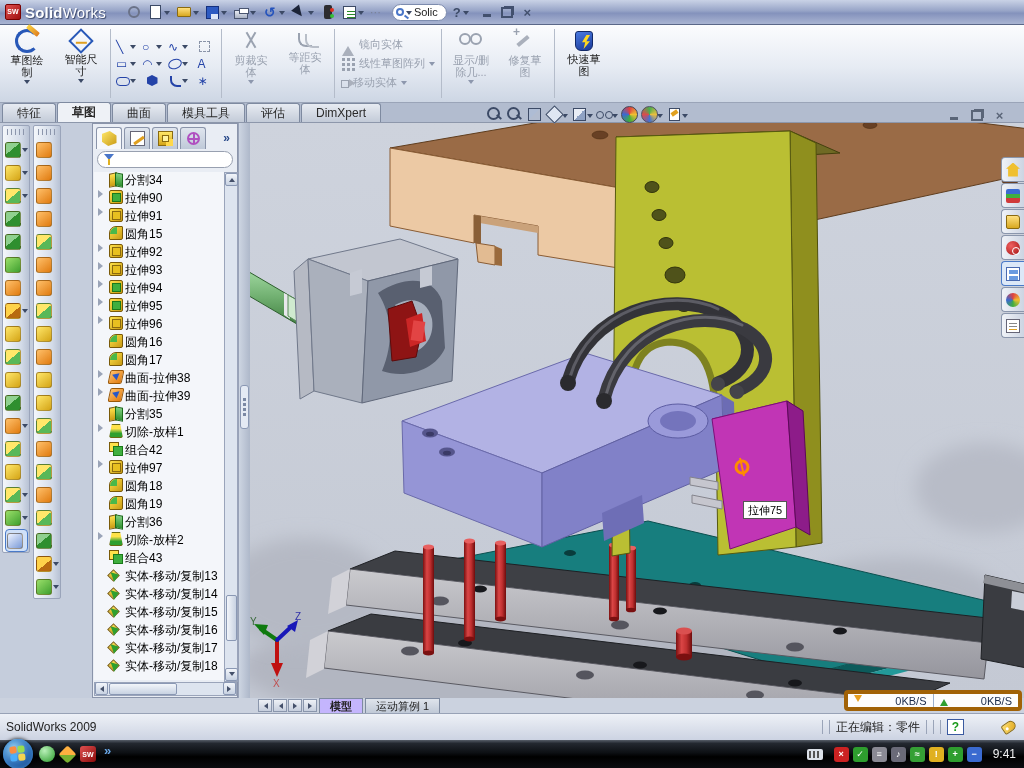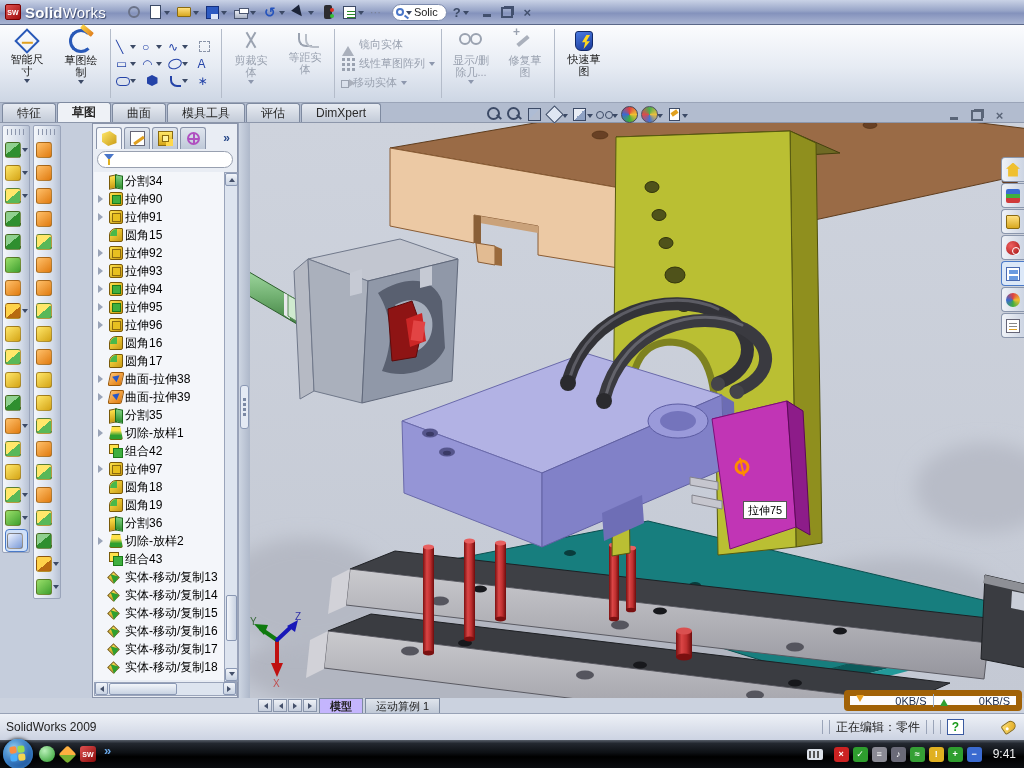--- a/index.html
+++ b/index.html
@@ -3,21 +3,21 @@
 <meta charset="utf-8">
 <style>
   *{margin:0;padding:0;box-sizing:border-box;}
   html,body{width:1024px;height:768px;overflow:hidden;font-family:"Liberation Sans","DejaVu Sans",sans-serif;}
   body{position:relative;background:#c5cddc;font-size:12px;}
 
   
   #titlebar{position:absolute;left:0;top:0;width:1024px;height:25px;
     background:linear-gradient(180deg,#c9d2e6 0%,#97a4c7 45%,#8492bc 55%,#a9b4d2 100%);
     display:flex;align-items:center;border-bottom:1px solid #5a6788;}
-  .brand{display:flex;align-items:center;gap:4px;padding:0 10px 0 5px;}
+  .brand{display:flex;align-items:flex-start;gap:4px;padding:0 10px 0 5px;}
   .swcube{width:16px;height:16px;background:linear-gradient(135deg,#e05050,#a01010);border:1px solid #700;border-radius:2px;
     color:#fff;font-size:7px;font-weight:bold;display:flex;align-items:center;justify-content:center;}
   .brandtxt{color:#fff;font-size:15px;text-shadow:1px 1px 1px #3a4668;letter-spacing:.2px;}
   .brandtxt b{font-weight:bold;}
   #menus{display:flex;height:100%;align-items:center;}
   .menu{padding:0 11px;color:#16203c;font-size:12px;height:100%;display:flex;align-items:center;cursor:default;}
   #titletools{display:flex;align-items:center;gap:2px;margin-left:8px;}
   .ttool{display:flex;align-items:center;gap:1px;padding:1px 2px;}
   .ticn{width:16px;height:16px;position:relative;display:inline-block;}
   .dd{width:0;height:0;border:3px solid transparent;border-top:4px solid #3c4a66;display:inline-block;margin-top:4px;}
@@ -132,21 +132,21 @@
   .fm-cfg::after{content:"";position:absolute;left:3px;top:3px;width:5px;height:5px;background:#fff3a0;border:1px solid #8a6a10;box-shadow:4px 4px 0 #ffd84a;}
   .fm-dimx{border:2px solid #b050c0;border-radius:50%;width:13px;height:13px;}
   .fm-dimx::before{content:"";position:absolute;left:4px;top:-1px;width:2px;height:11px;background:#b050c0;}
   .fm-dimx::after{content:"";position:absolute;left:-1px;top:4px;width:11px;height:2px;background:#b050c0;}
   .chev{margin-left:auto;color:#2a4a8a;font-weight:bold;font-size:12px;padding-right:4px;}
   #filterrow{height:20px;padding:1px 4px;}
   #filterbox{height:17px;background:#fff;border:1px solid #98a0b0;border-radius:9px;display:flex;align-items:center;padding-left:6px;}
   .funnel{width:0;height:0;border:5px solid transparent;border-top:6px solid #4a76c8;position:relative;}
   .funnel::after{content:"";position:absolute;left:-1px;top:-1px;width:2px;height:6px;background:#e0b020;}
   #tree{position:absolute;left:1px;top:48px;width:130px;height:508px;background:#f4f6fa;overflow:hidden;padding-left:2px;}
-  .titem{height:18px;display:flex;align-items:center;gap:2px;white-space:nowrap;}
+  .titem{height:18px;display:flex;align-items:flex-start;gap:2px;white-space:nowrap;}
   .tri-r{width:0;height:0;border:4px solid transparent;border-left:5px solid #9aa4b8;flex:none;margin-left:2px;}
   .arrspace{width:11px;flex:none;display:flex;}
   .tlabel{font-size:12px;color:#000;}
   .ticon{width:14px;height:14px;flex:none;position:relative;border-radius:2px;}
   .ic-extrude-y{background:linear-gradient(135deg,#ffe24a,#c89a14);border:1px solid #7a5a08;}
   .ic-extrude-y::after{content:"";position:absolute;right:1px;bottom:1px;width:7px;height:7px;background:#e8c020;border:1px solid #8a6a10;}
   .ic-extrude-g{background:linear-gradient(135deg,#ffe24a,#c89a14);border:1px solid #7a5a08;}
   .ic-extrude-g::after{content:"";position:absolute;right:1px;bottom:1px;width:7px;height:7px;background:#3faf3f;border:1px solid #1a7a1a;}
   .ic-fillet{background:linear-gradient(135deg,#ffe24a,#c89a14);border:1px solid #7a5a08;border-radius:7px 1px 2px 1px;}
   .ic-fillet::after{content:"";position:absolute;left:0;top:0;width:7px;height:7px;background:#4ab84a;border-radius:7px 0 0 0;}
@@ -214,21 +214,21 @@
   .h-ball{background:conic-gradient(#e04040,#f0c030,#3fae3f,#3a6ad0,#e04040);border-radius:50%;border:1px solid #445;}
   .h-ball2{background:conic-gradient(#3fae3f,#f0c030,#3a6ad0,#e04040,#3fae3f);border-radius:50%;border:1px solid #445;opacity:.9;}
   .h-annot::before{content:"";position:absolute;inset:2px 3px;background:#fff;border:1px solid #3c4a66;}
   .h-annot::after{content:"";position:absolute;left:5px;top:5px;width:7px;height:4px;background:#e0a020;transform:rotate(-35deg);}
   #docbtns{position:absolute;left:945px;top:108px;display:flex;gap:6px;z-index:30;}
   #docbtns .wb{color:#5a6578;}
   #docbtns .wb-min::after{background:#5a6578;}
   #docbtns .wb-res::after{border-color:#5a6578;box-shadow:2px -2px 0 -1px #5a6578;}
 
   
-  #netwidget{position:absolute;right:2px;top:690px;width:178px;height:21px;background:#fdfdfe;border:6px solid #a16207;border-radius:4px;display:flex;align-items:center;z-index:40;font-size:11px;color:#1a2a4a;}
+  #netwidget{position:absolute;right:2px;top:690px;width:178px;height:21px;background:#fdfdfe;border:4px solid #a16207;border-radius:4px;display:flex;align-items:center;z-index:40;font-size:11px;color:#1a2a4a;}
   .nethalf{flex:1;display:flex;align-items:center;justify-content:space-between;padding:0 6px;}
   .netdiv{width:1px;height:13px;background:#9ab0d0;}
   .arr-dn{width:0;height:0;border:4px solid transparent;border-top:7px solid #e8a020;}
   .arr-up{width:0;height:0;border:4px solid transparent;border-bottom:7px solid #30a030;}
 
   
   #btabs{position:absolute;left:0;top:698px;width:1024px;height:15px;background:#cbd2df;display:flex;align-items:flex-end;}
   #btnav{display:flex;gap:1px;margin-left:258px;margin-bottom:1px;}
   .bnav{width:14px;height:13px;background:linear-gradient(#eef1f6,#c6cedd);border:1px solid #8a96ac;display:flex;align-items:center;justify-content:center;}
   .btab{height:15px;padding:0 10px;display:flex;align-items:center;font-size:11px;background:linear-gradient(#dfe4ec,#c0c9d7);border:1px solid #7e8aa0;border-bottom:none;margin-left:2px;color:#222;}
@@ -331,29 +331,29 @@
   <i class="dd"></i>
   <div class="winbtns">
     <span class="wb wb-min"></span>
     <span class="wb wb-res"></span>
     <span class="wb wb-x">×</span>
   </div>
 </div>
 
 <div id="cmdbar">
   <div class="bigbtn">
+    <span class="bicon i-sketch"></span>
+    <span class="lbl">草图绘</span>
+    <span class="lbl">制</span>
+    <i class="dd"></i>
+  </div>
+  <div class="bigbtn">
     <span class="bicon i-smartdim"></span>
     <span class="lbl">智能尺</span>
     <span class="lbl">寸</span>
-    <i class="dd"></i>
-  </div>
-  <div class="bigbtn">
-    <span class="bicon i-sketch"></span>
-    <span class="lbl">草图绘</span>
-    <span class="lbl">制</span>
     <i class="dd"></i>
   </div>
   <div class="vsep"></div>
   <div id="entgrid">
 
   <span class="ent">
         <span class="eicn eg">╲</span>
         <i class="dd"></i>
       </span>
       <span class="ent">

